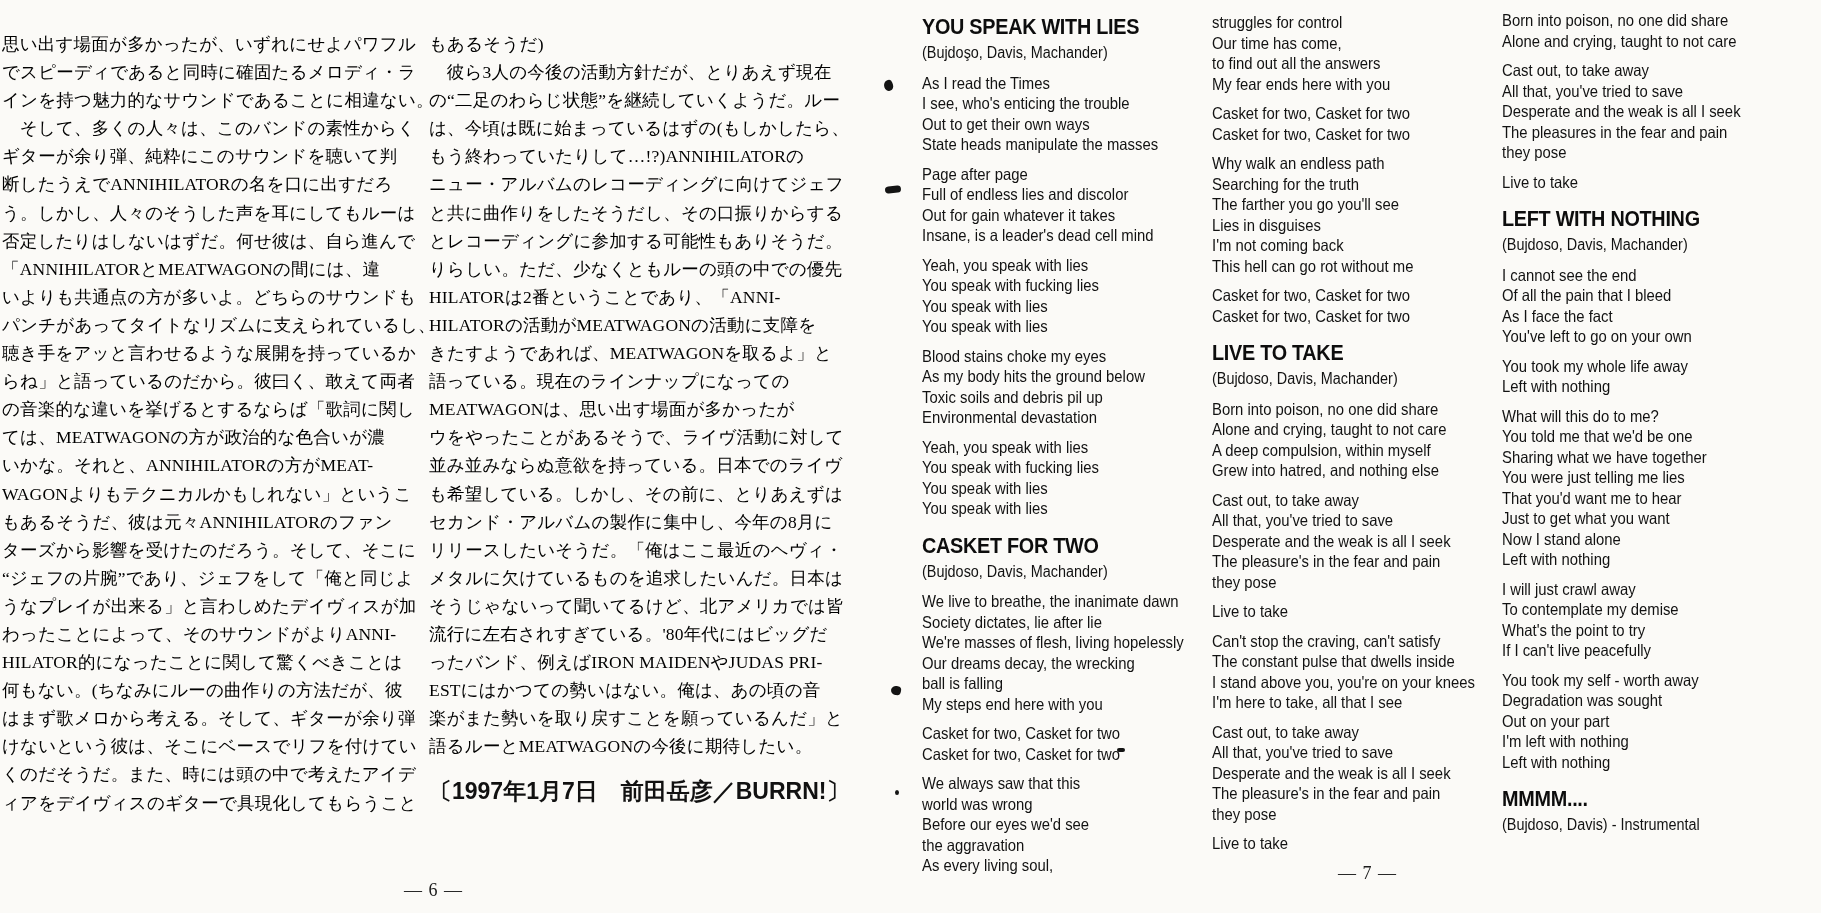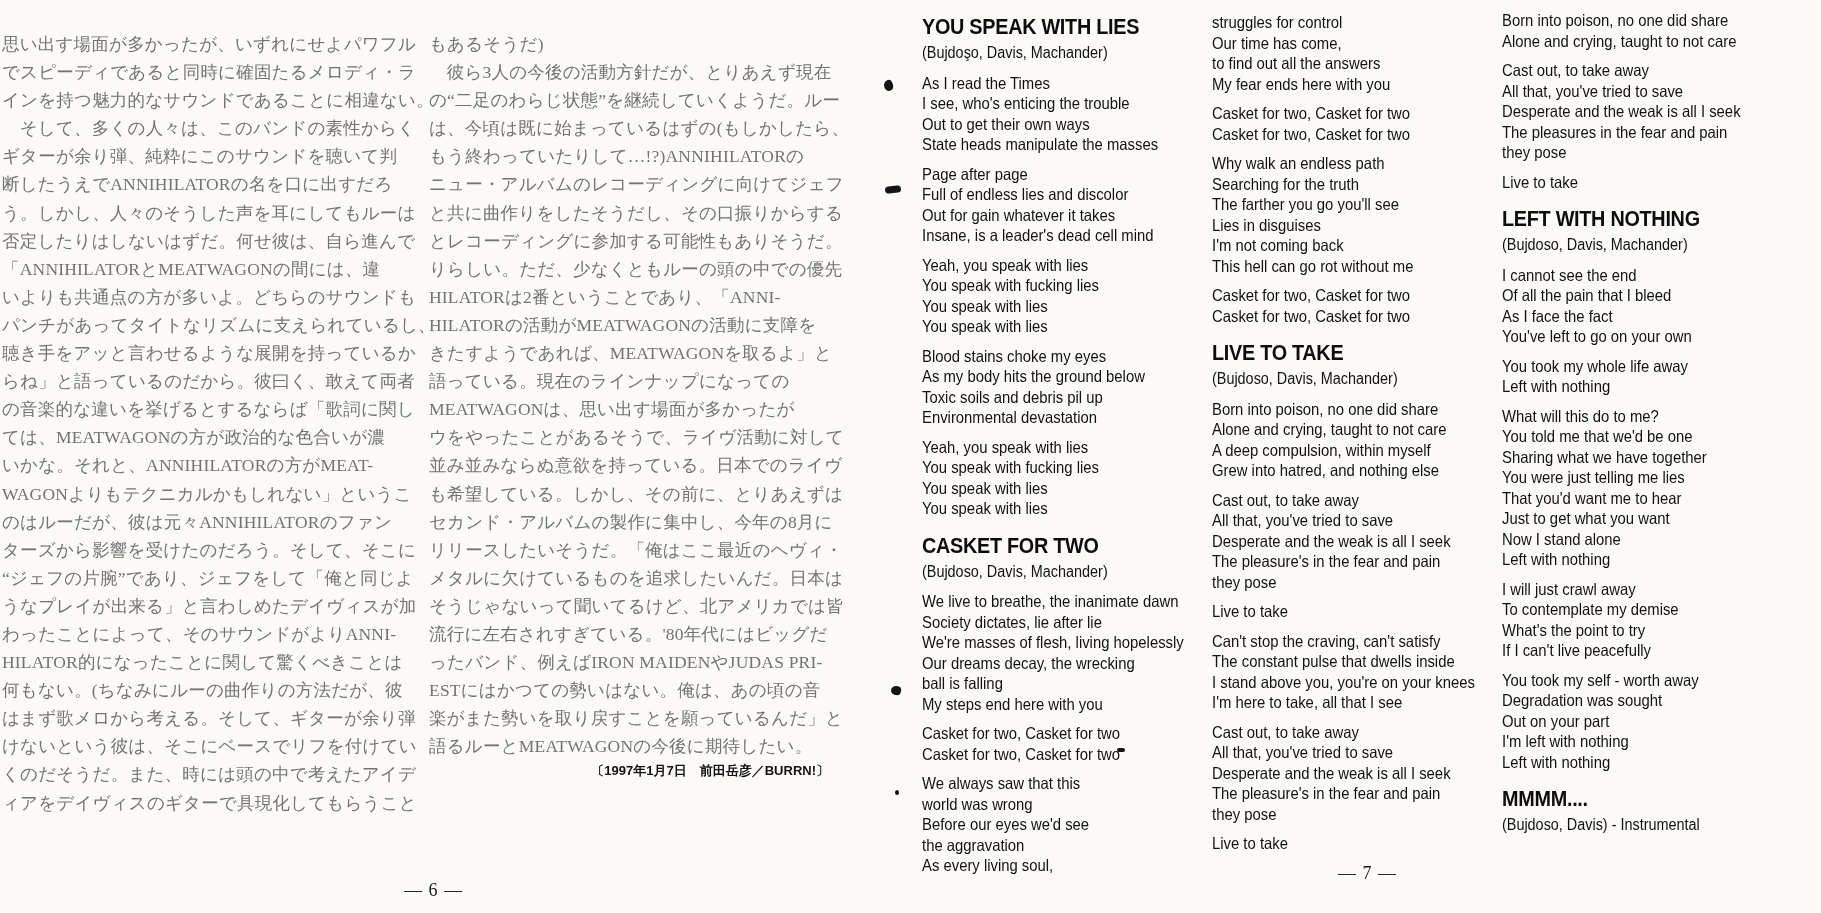--- a/index.html
+++ b/index.html
@@ -6,26 +6,26 @@
   body{
     width:1821px;height:913px;position:relative;overflow:hidden;
     background:#fbfaf7;color:#161616;
     font-family:"Liberation Serif","DejaVu Serif",serif;
   }
   .col{position:absolute;}
   
   .jp-line{
     font-family:"Liberation Serif","DejaVu Serif",serif;
     font-size:17.5px;line-height:28.1px;white-space:nowrap;
-    letter-spacing:0.2px;color:#737373;
+    letter-spacing:0.2px;color:#000000;
   }
   .byline{
-    margin-top:2px;text-align:right;padding-right:2px;
+    margin-top:16px;text-align:right;padding-right:2px;
     font-family:"Liberation Sans","DejaVu Sans",sans-serif;
-    font-weight:bold;font-size:13px;color:#111;white-space:nowrap;
+    font-weight:bold;font-size:23px;color:#111;white-space:nowrap;
   }
   
   .lyrics{transform:scaleX(0.9);transform-origin:0 0;
     font-family:"Liberation Sans","DejaVu Sans",sans-serif;color:#121212;}
   .song-title{
     font-size:22px;line-height:26px;font-weight:bold;letter-spacing:-0.3px;
     margin:14px 0 3px 0;white-space:nowrap;color:#0d0d0d;
   }
   .song-title:first-child{margin-top:0;}
   .song-credit{font-size:16px;line-height:20.5px;margin:0 0 9px 0;white-space:nowrap;}
@@ -59,21 +59,21 @@
     <div class="jp-line">否定したりはしないはずだ。何せ彼は、自ら進んで</div>
     <div class="jp-line">「ANNIHILATORとMEATWAGONの間には、違</div>
     <div class="jp-line">いよりも共通点の方が多いよ。どちらのサウンドも</div>
     <div class="jp-line">パンチがあってタイトなリズムに支えられているし、</div>
     <div class="jp-line">聴き手をアッと言わせるような展開を持っているか</div>
     <div class="jp-line">らね」と語っているのだから。彼曰く、敢えて両者</div>
     <div class="jp-line">の音楽的な違いを挙げるとするならば「歌詞に関し</div>
     <div class="jp-line">ては、MEATWAGONの方が政治的な色合いが濃</div>
     <div class="jp-line">いかな。それと、ANNIHILATORの方がMEAT-</div>
     <div class="jp-line">WAGONよりもテクニカルかもしれない」というこ</div>
-    <div class="jp-line">のはルーだが、彼は元々ANNIHILATORのファン</div>
+    <div class="jp-line">もあるそうだ、彼は元々ANNIHILATORのファン</div>
     <div class="jp-line">ターズから影響を受けたのだろう。そして、そこに</div>
     <div class="jp-line">“ジェフの片腕”であり、ジェフをして「俺と同じよ</div>
     <div class="jp-line">うなプレイが出来る」と言わしめたデイヴィスが加</div>
     <div class="jp-line">わったことによって、そのサウンドがよりANNI-</div>
     <div class="jp-line">HILATOR的になったことに関して驚くべきことは</div>
     <div class="jp-line">何もない。(ちなみにルーの曲作りの方法だが、彼</div>
     <div class="jp-line">はまず歌メロから考える。そして、ギターが余り弾</div>
     <div class="jp-line">けないという彼は、そこにベースでリフを付けてい</div>
     <div class="jp-line">くのだそうだ。また、時には頭の中で考えたアイデ</div>
     <div class="jp-line">ィアをデイヴィスのギターで具現化してもらうこと</div>

